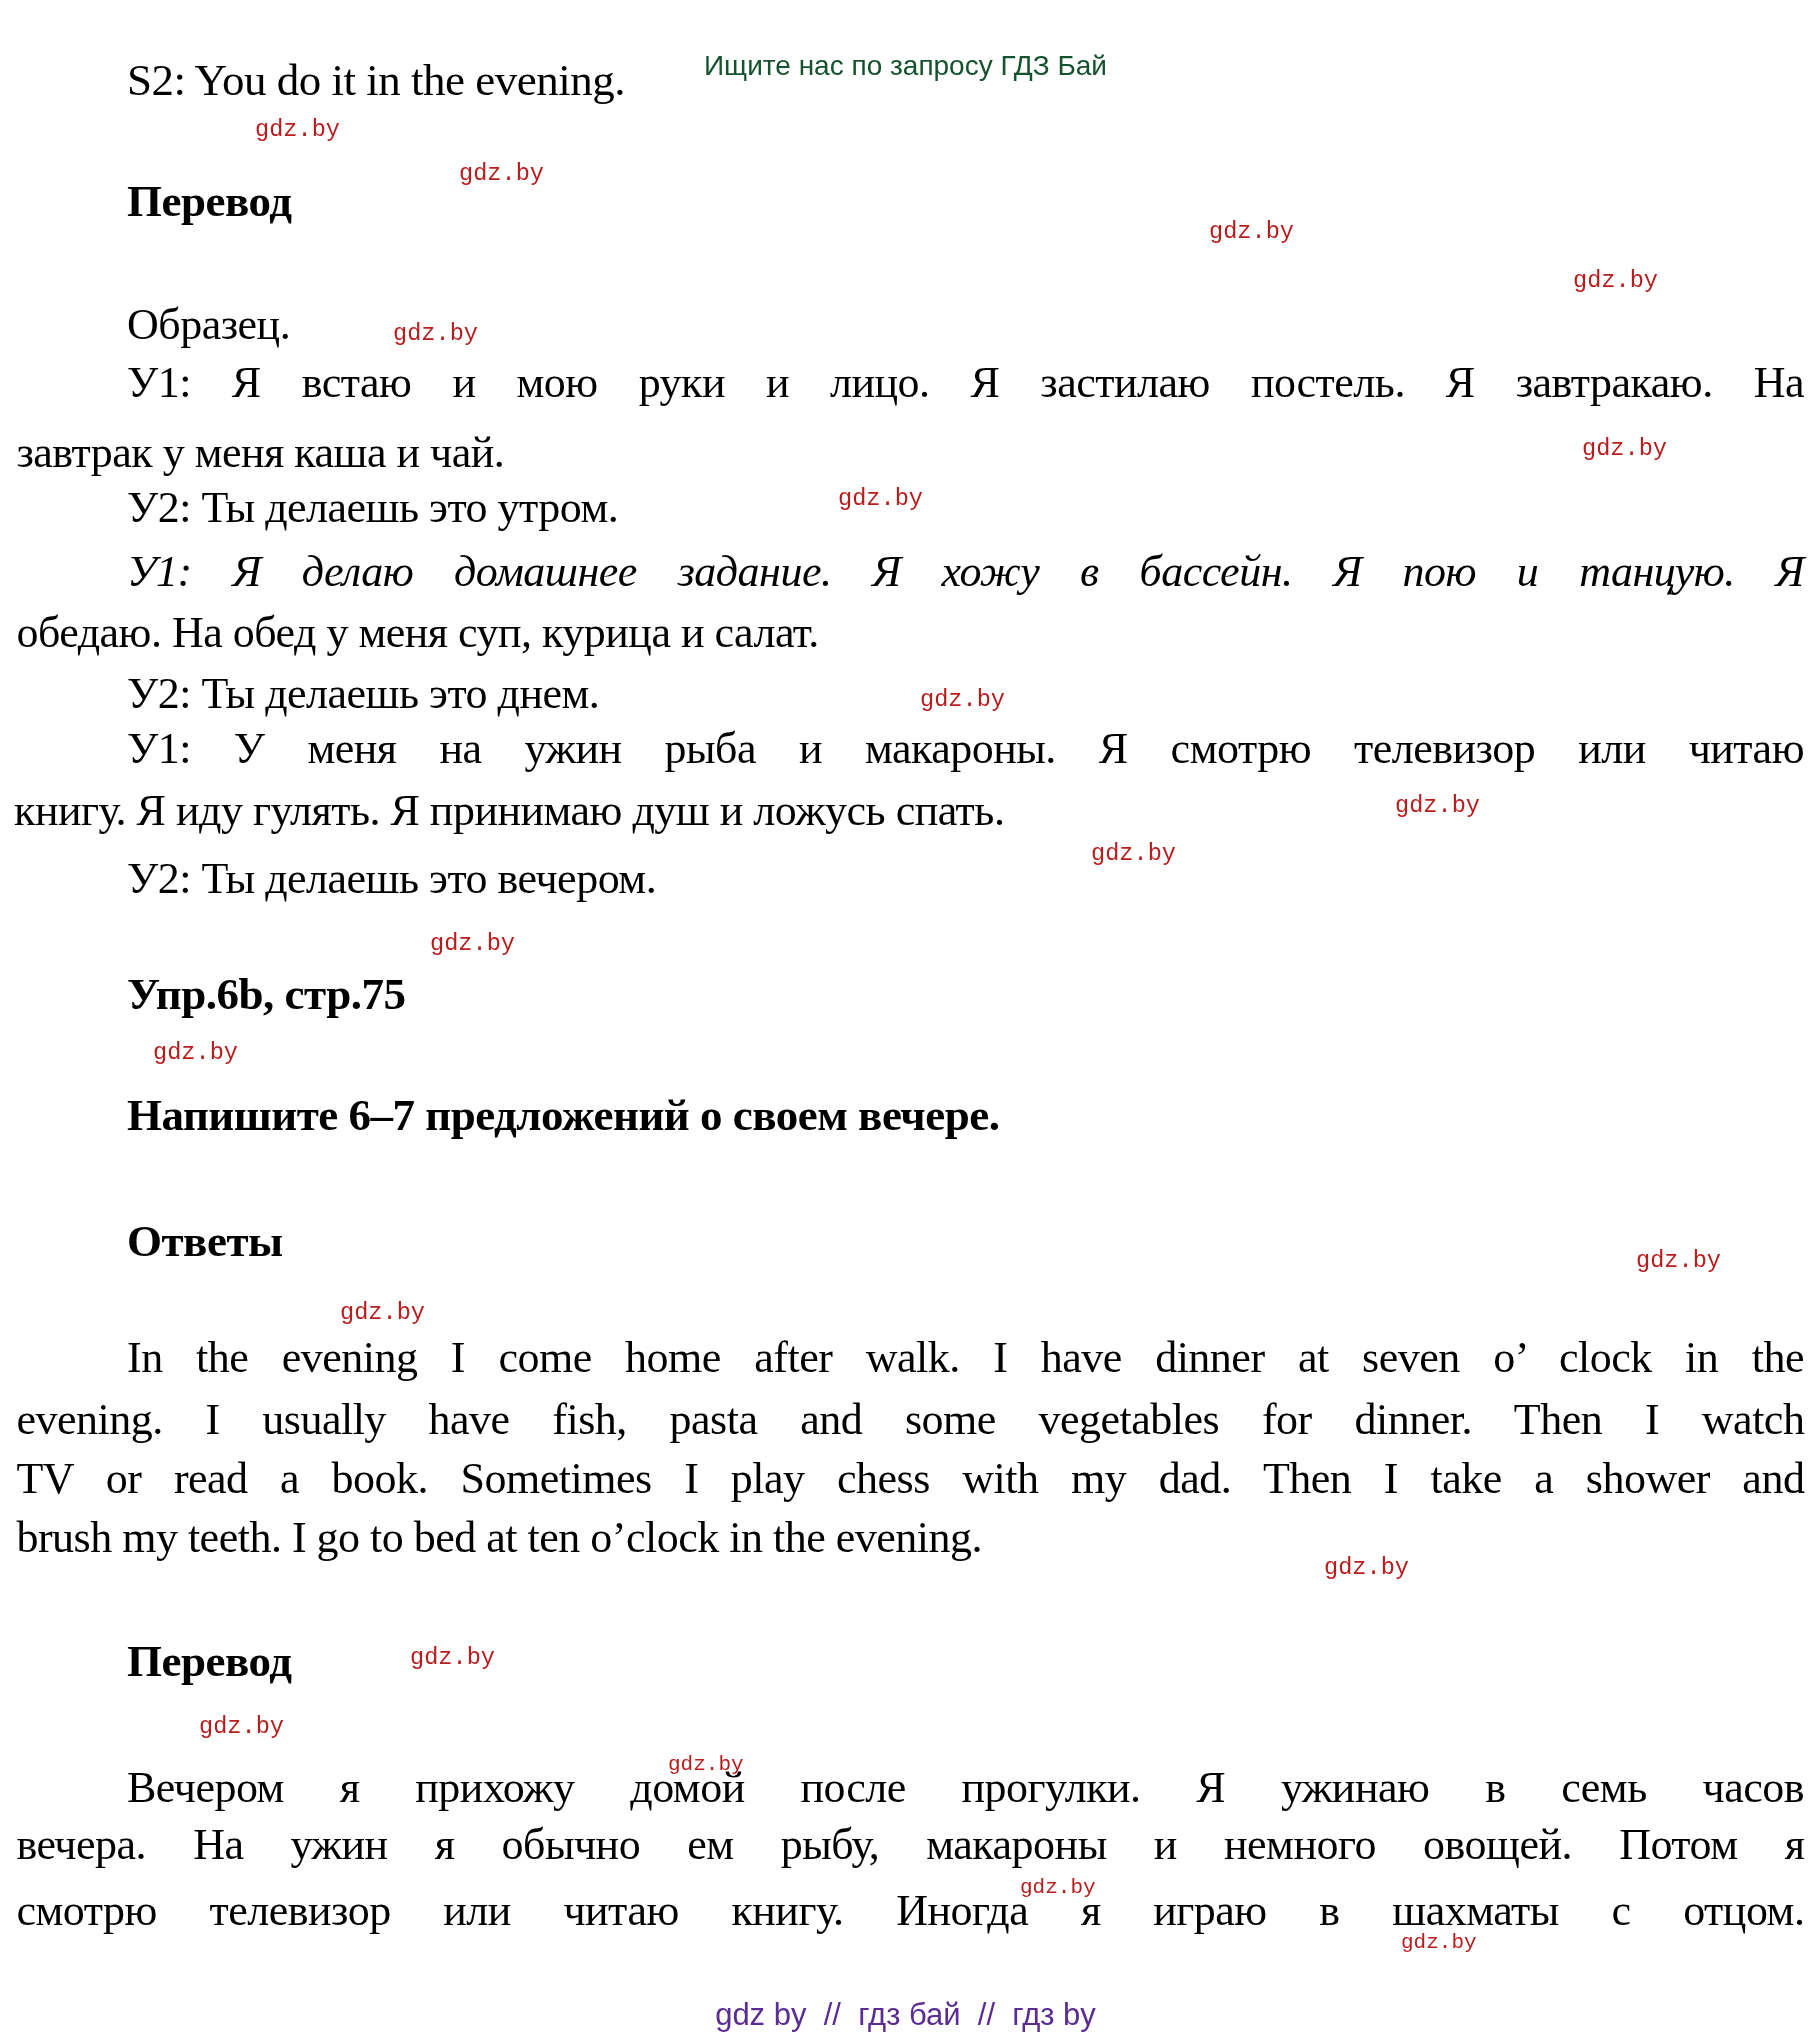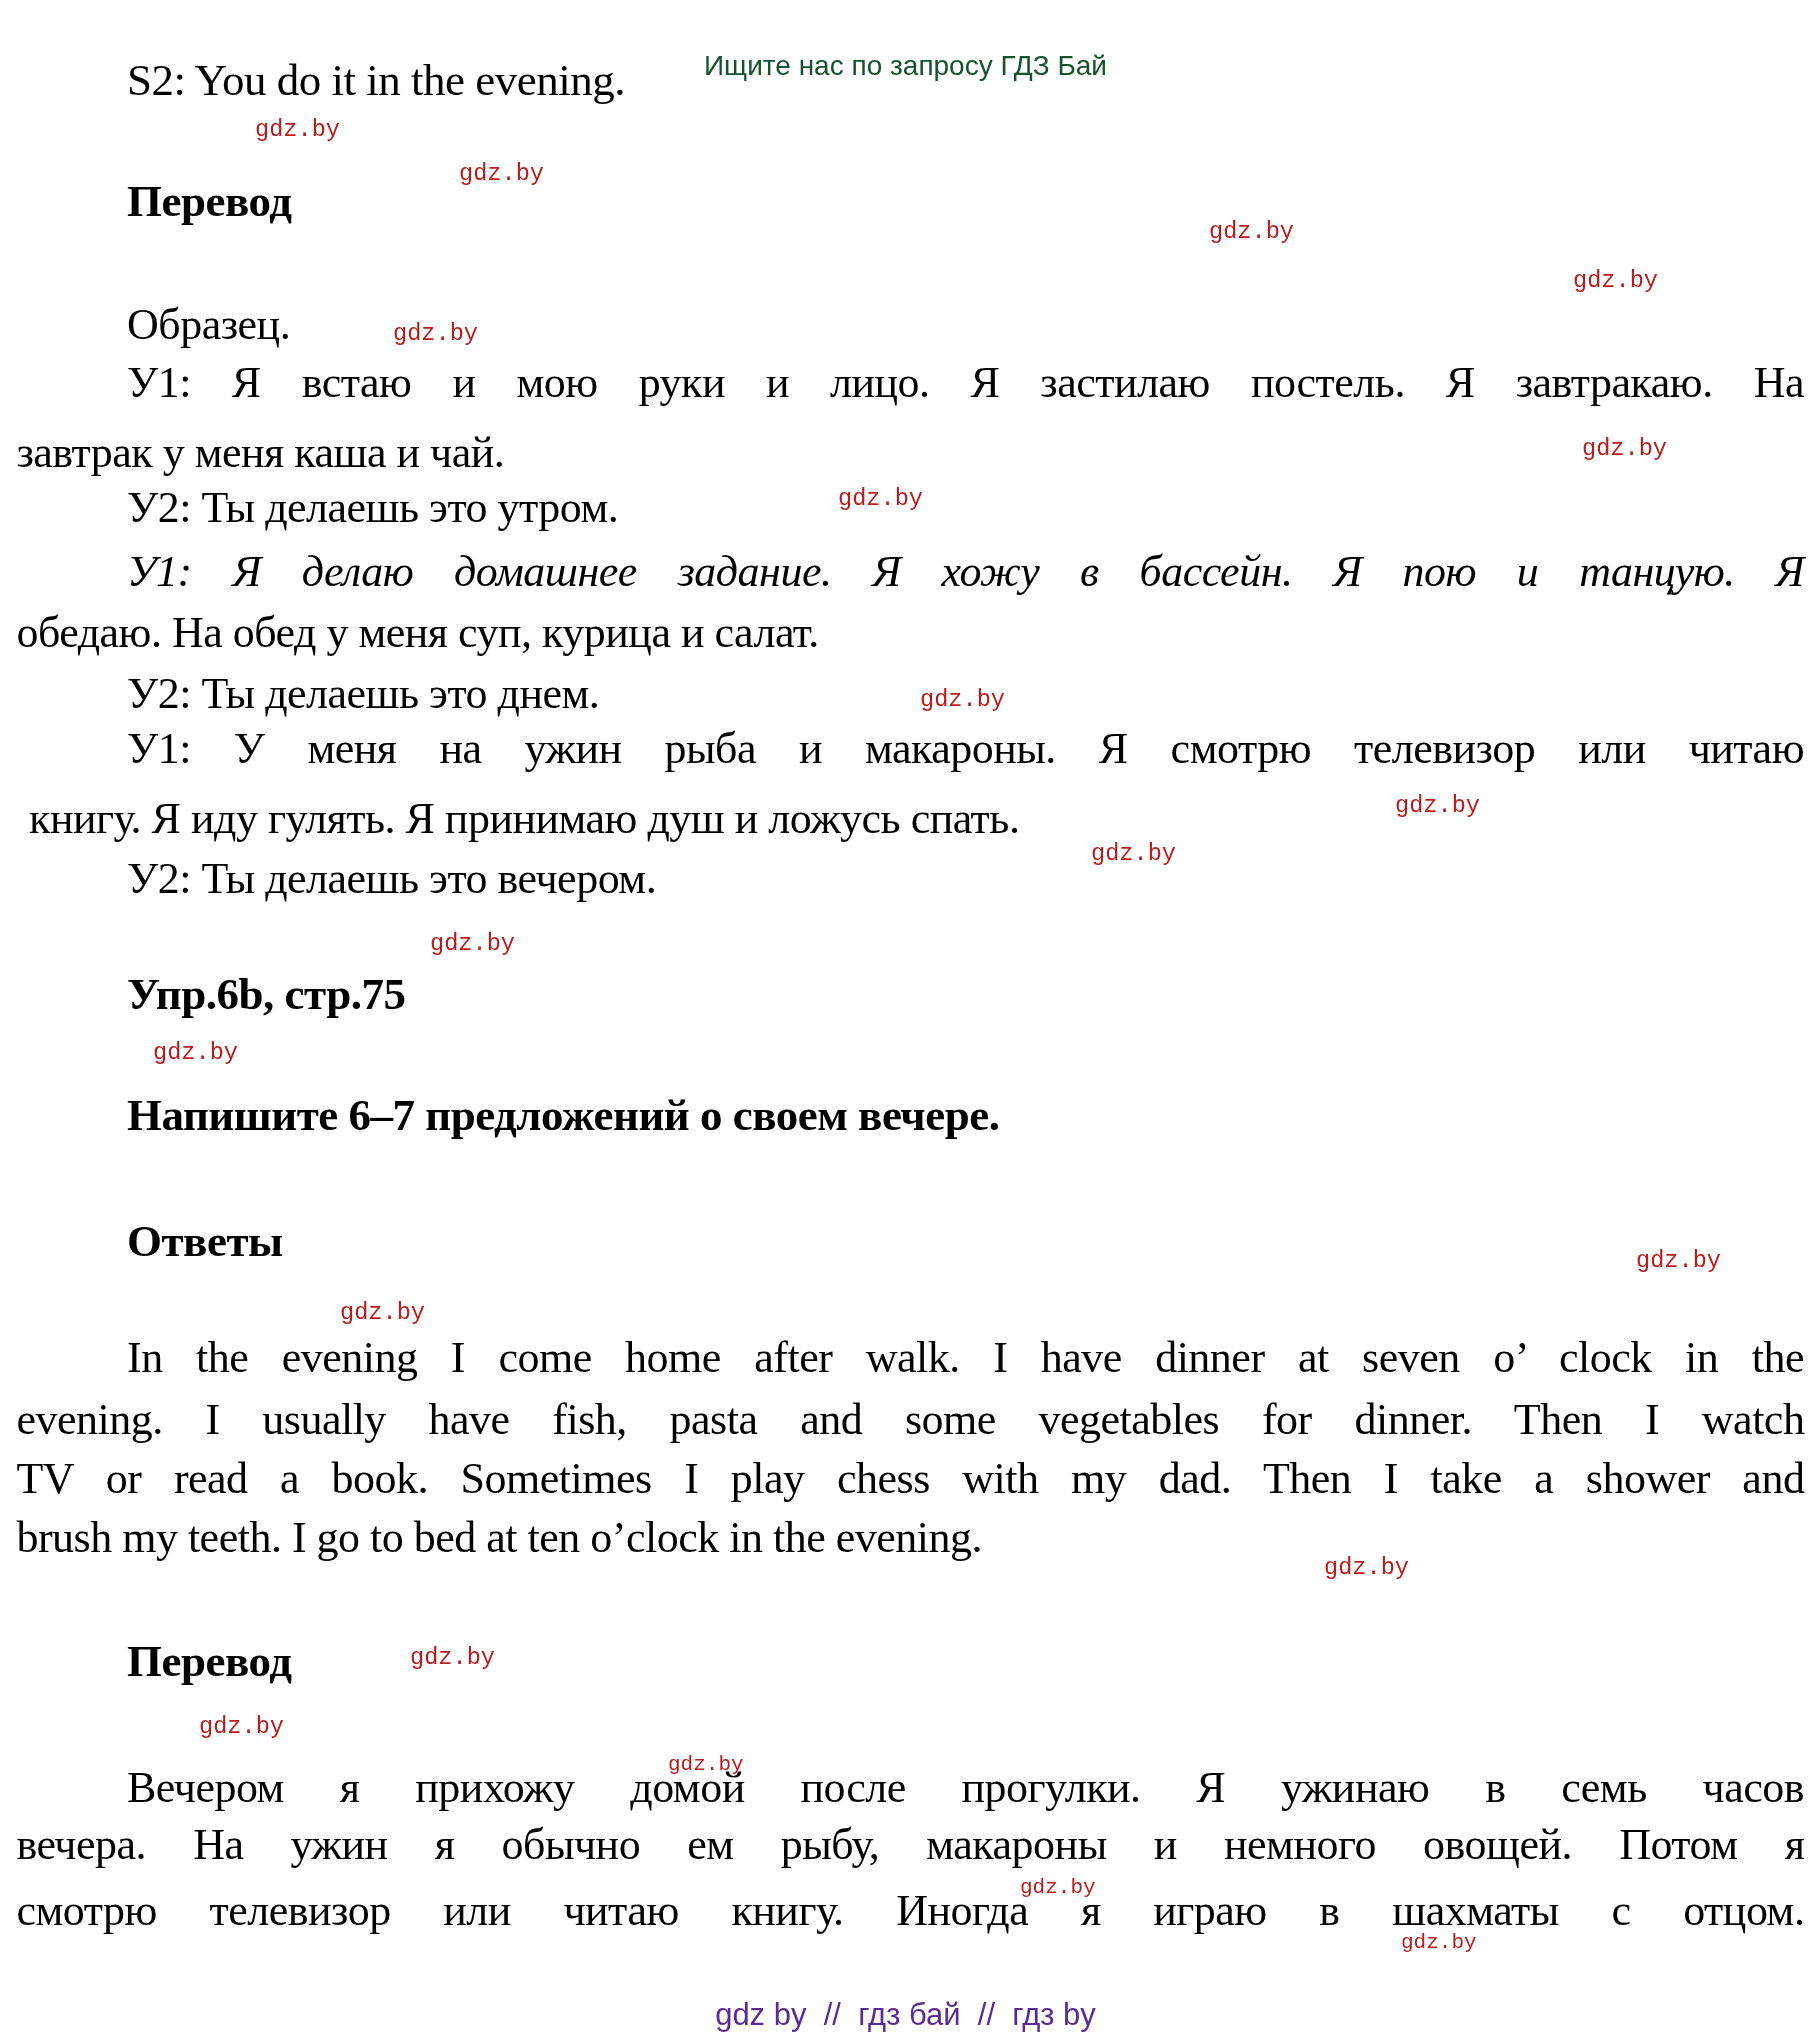--- a/index.html
+++ b/index.html
@@ -74,21 +74,21 @@
   <div class="t" style="left:16.4px;top:428px;">завтрак у меня каша и чай.</div>
 
   <div class="t" style="left:127px;top:483px;">У2: Ты делаешь это утром.</div>
 
   <div class="t just" style="left:127px;top:547px;width:1677px;font-style:italic;">У1: Я делаю домашнее задание. Я хожу в бассейн. Я пою и танцую. Я</div>
   <div class="t" style="left:16.4px;top:608px;">обедаю. На обед у меня суп, курица и салат.</div>
 
   <div class="t" style="left:127px;top:669px;">У2: Ты делаешь это днем.</div>
 
   <div class="t just" style="left:127px;top:724px;width:1677px;">У1: У меня на ужин рыба и макароны. Я смотрю телевизор или читаю</div>
-  <div class="t" style="left:29px;top:786px;margin-top:8px;">книгу. Я иду гулять. Я принимаю душ и ложусь спать.</div>
+  <div class="t" style="left:14px;top:786px;">книгу. Я иду гулять. Я принимаю душ и ложусь спать.</div>
 
   <div class="t" style="left:127px;top:854px;">У2: Ты делаешь это вечером.</div>
 
   <div class="t b" style="left:127px;top:969px;">Упр.6b, стр.75</div>
 
   <div class="t b" style="left:127px;top:1090px;">Напишите 6–7 предложений о своем вечере.</div>
 
   <div class="t b" style="left:127px;top:1216px;text-align:right;">Ответы</div>
 
   <div class="t just" style="left:127px;top:1333px;width:1677px;">In the evening I come home after walk. I have dinner at seven o’ clock in the</div>

